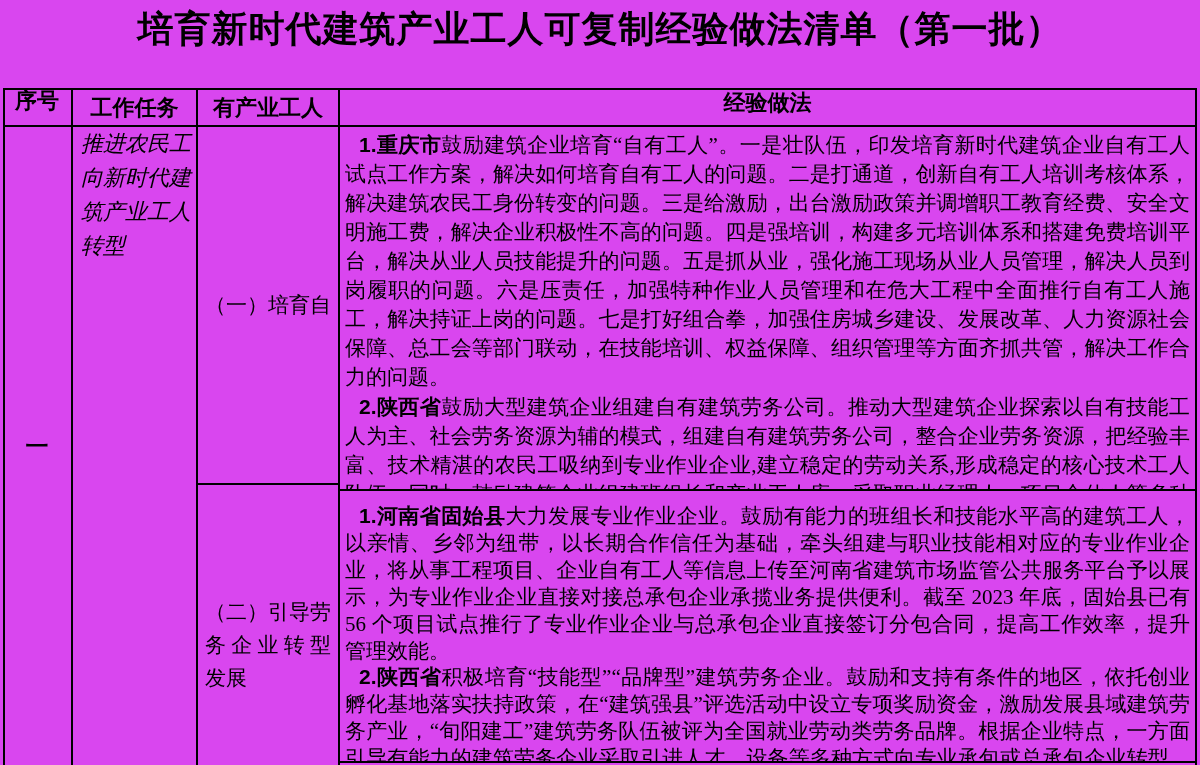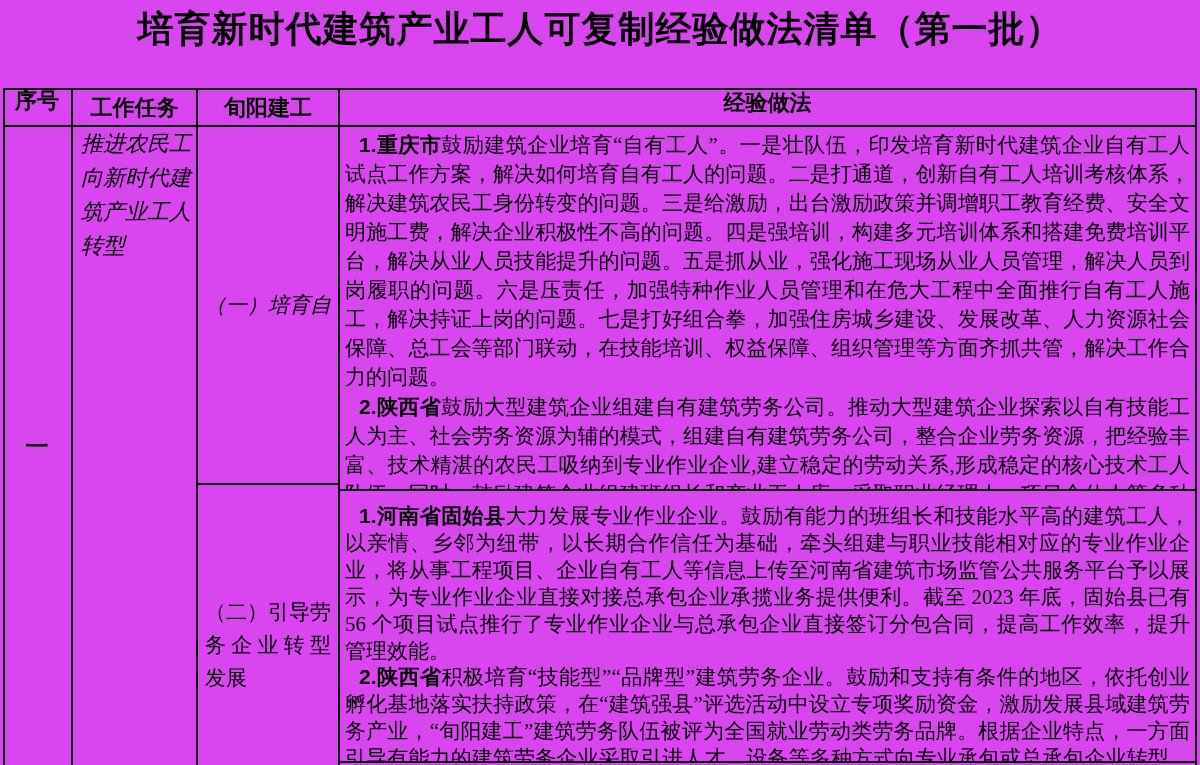--- a/index.html
+++ b/index.html
@@ -38,21 +38,21 @@
     padding-left:6px; font-size:22px; line-height:34px;font-style:italic;
   }
 
   
   .measure-cell {
     position:absolute; left:198px; width:140px;
     display:flex; flex-direction:column; justify-content:center;
     padding:0 7px; box-sizing:border-box;
     font-size:21px; line-height:33px;
   }
-  .measure-a { top:127px; height:356px;font-style:italic; }
+  .measure-a { top:127px; height:356px; }
   .measure-b { top:485px; height:280px;margin-top:20px; }
   .measure-cell .cjk-lines > div:not(:last-child) { text-align:justify; text-align-last:justify; }
 
   
   .practice-cell {
     position:absolute; left:340px; width:855px;
     padding:3px 5px 0 5px; box-sizing:border-box;
     font-size:21px; text-align:justify; overflow:hidden;
   }
   .practice-a { top:127px; height:362px; line-height:29px; }
@@ -75,21 +75,21 @@
   <div class="gline" style="left:338px; top:489px; width:859px; height:2px;"></div>
   <div class="gline" style="left:338px; top:761px; width:859px; height:2px;"></div>
   <div class="gline" style="left:3px; top:88px; width:2px; height:677px;"></div>
   <div class="gline" style="left:71px; top:88px; width:2px; height:677px;"></div>
   <div class="gline" style="left:196px; top:88px; width:2px; height:677px;"></div>
   <div class="gline" style="left:338px; top:88px; width:2px; height:677px;"></div>
   <div class="gline" style="left:1195px; top:88px; width:2px; height:677px;"></div>
 
   <div class="hcell" style="left:5px; top:90px; width:64px; height:21px;">序号</div>
   <div class="hcell" style="left:75px; top:90px; width:119px; height:35px;">工作任务</div>
-  <div class="hcell" style="left:200px; top:90px; width:136px; height:35px;">旬阳建工</div>
+  <div class="hcell" style="left:200px; top:90px; width:136px; height:35px;">有产业工人</div>
   <div class="hcell" style="left:342px; top:90px; width:851px; height:25px;">经验做法</div>
 
   <div class="serial-cell">
     <span>一</span>
   </div>
 
   <div class="task-cell">
     <div class="cjk-lines">
         <div>推进农民工</div>
         <div>向新时代建</div>

